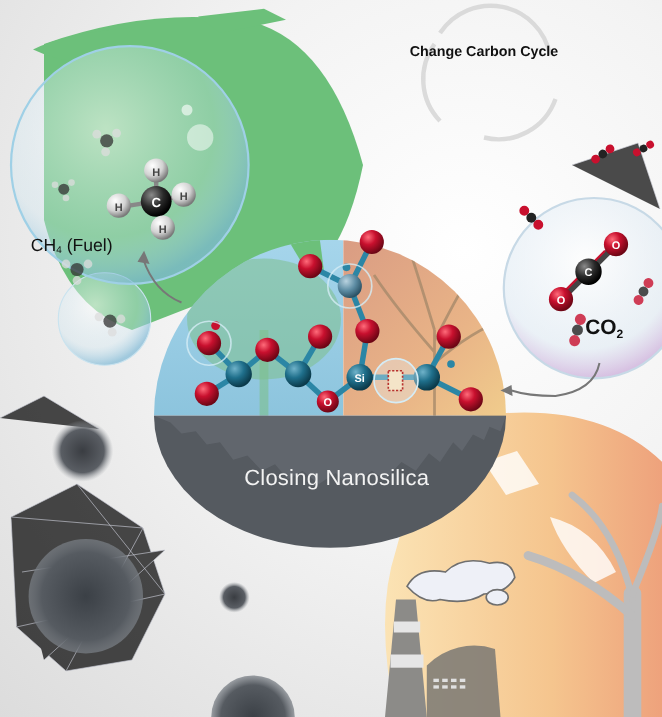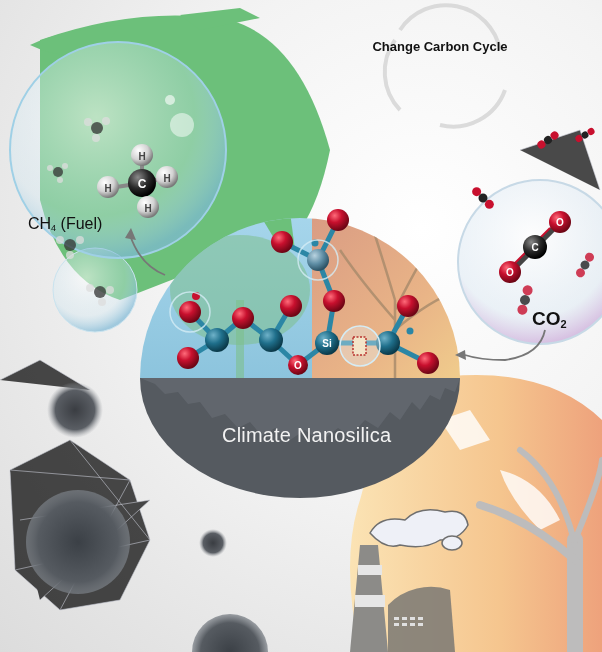--- a/index.html
+++ b/index.html
@@ -5,21 +5,21 @@
   html,body{margin:0;padding:0;}
   body{width:602px;height:652px;overflow:hidden;background:#fff;font-family:"Liberation Sans",sans-serif;}
   #stage{position:relative;width:602px;height:652px;overflow:hidden;
     background:radial-gradient(ellipse at 70% 35%, #ffffff 0%, #f3f3f3 45%, #dcdcdc 100%);}
   svg{position:absolute;left:0;top:0;}
   .label{position:absolute;font-family:"Liberation Sans",sans-serif;}
   #title{left:345px;top:38px;width:190px;text-align:center;font-size:13px;font-weight:bold;line-height:17px;color:#111;}
   #title div{white-space:nowrap;}
   #ch4{left:28px;top:215px;font-size:16px;font-weight:normal;color:#111;}
   #ch4 sub{font-size:9px;vertical-align:-2px;}
-  #co2{left:532px;top:288px;font-size:19px;font-weight:bold;color:#111;margin-top:20px;}
+  #co2{left:532px;top:288px;font-size:19px;font-weight:bold;color:#111;}
   #co2 sub{font-size:11px;vertical-align:-3px;}
   #nano{left:222px;top:424px;font-size:20px;color:#f2f2f2;letter-spacing:0.2px;}
 </style>
 </head>
 <body>
 
 <div id="stage">
 <svg width="602" height="652" viewBox="0 0 602 652">
   <defs>
     <radialGradient id="gBubble" cx="40%" cy="35%" r="65%">
@@ -302,14 +302,14 @@
 </svg>
 
 <div id="title" class="label">
   <div>Change Carbon Cycle</div>
 </div>
 
 <div id="ch4" class="label"><span>CH</span><sub>4</sub> <span>(Fuel)</span></div>
 
 <div id="co2" class="label"><span>CO</span><sub>2</sub></div>
 
-<div id="nano" class="label">Climate Nanosilica</div>
+<div id="nano" class="label">Closing Nanosilica</div>
 </div>
 
 </body></html>

